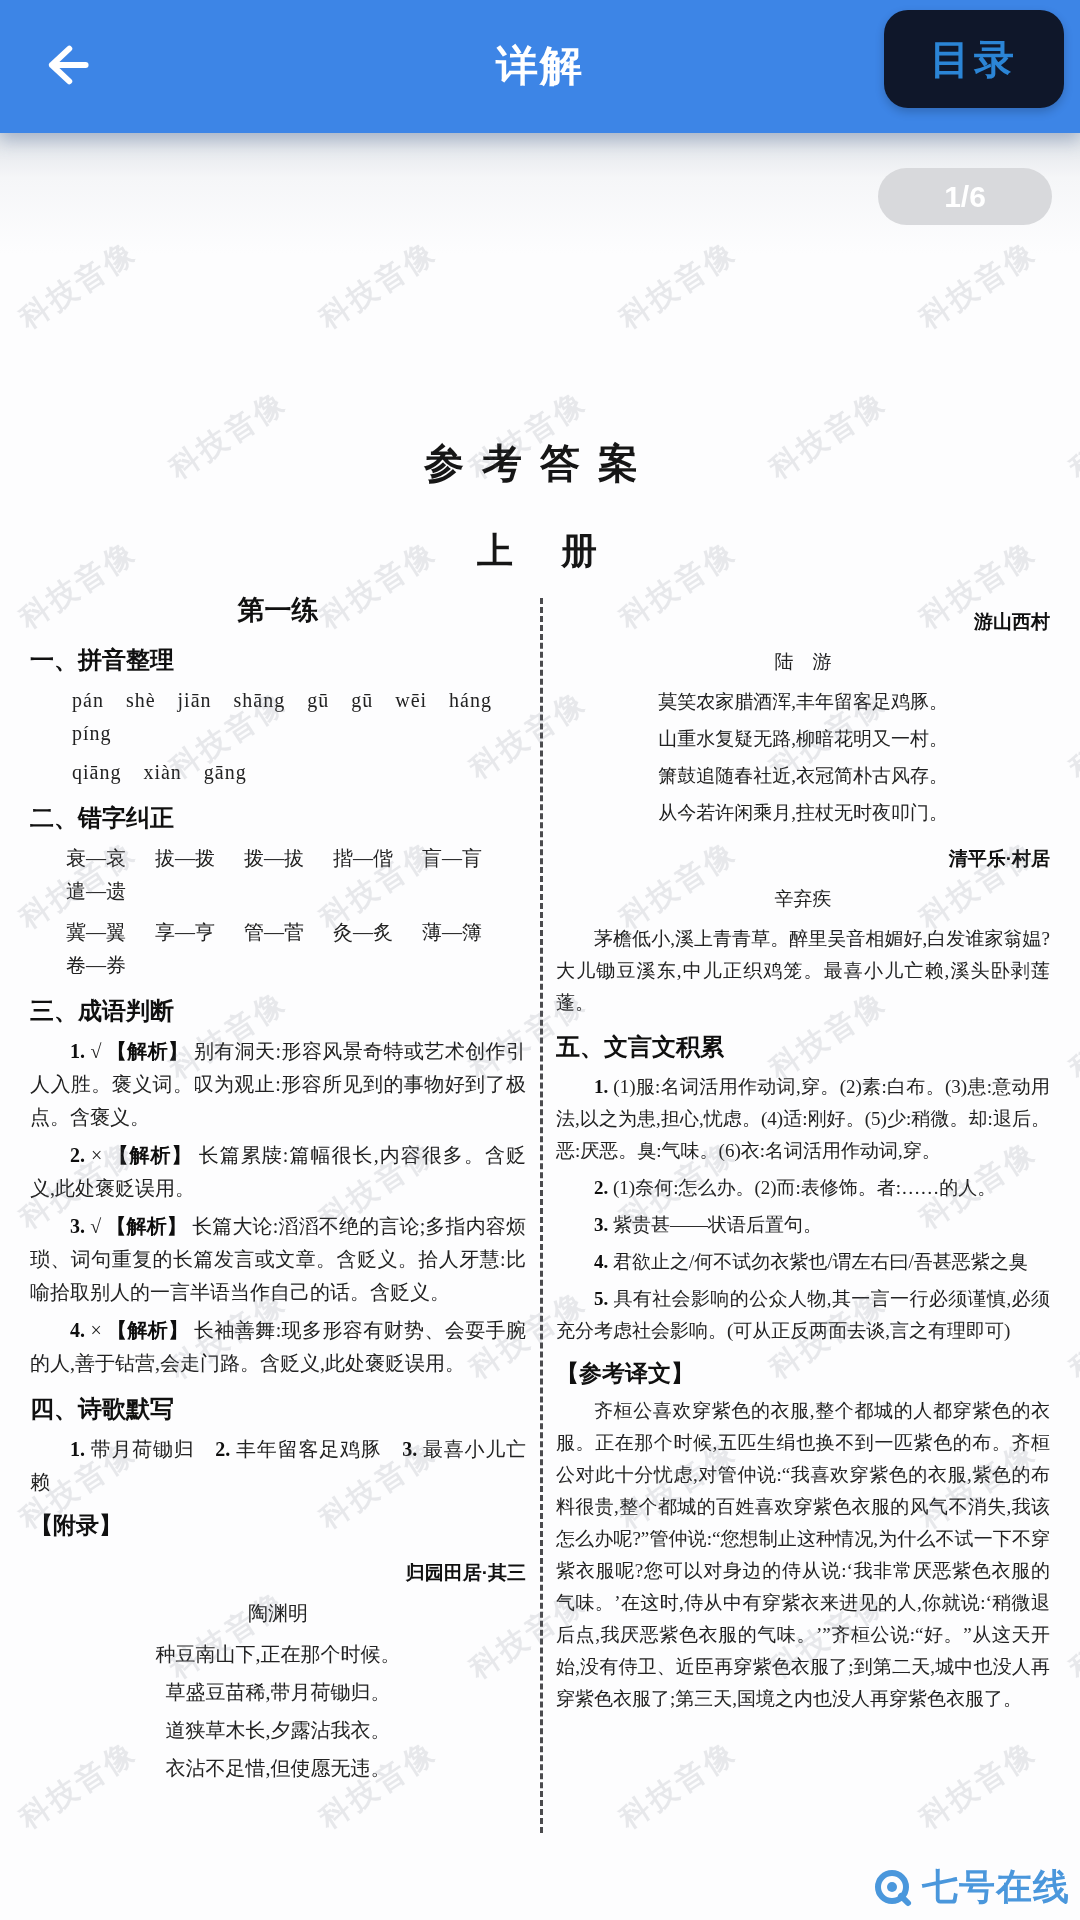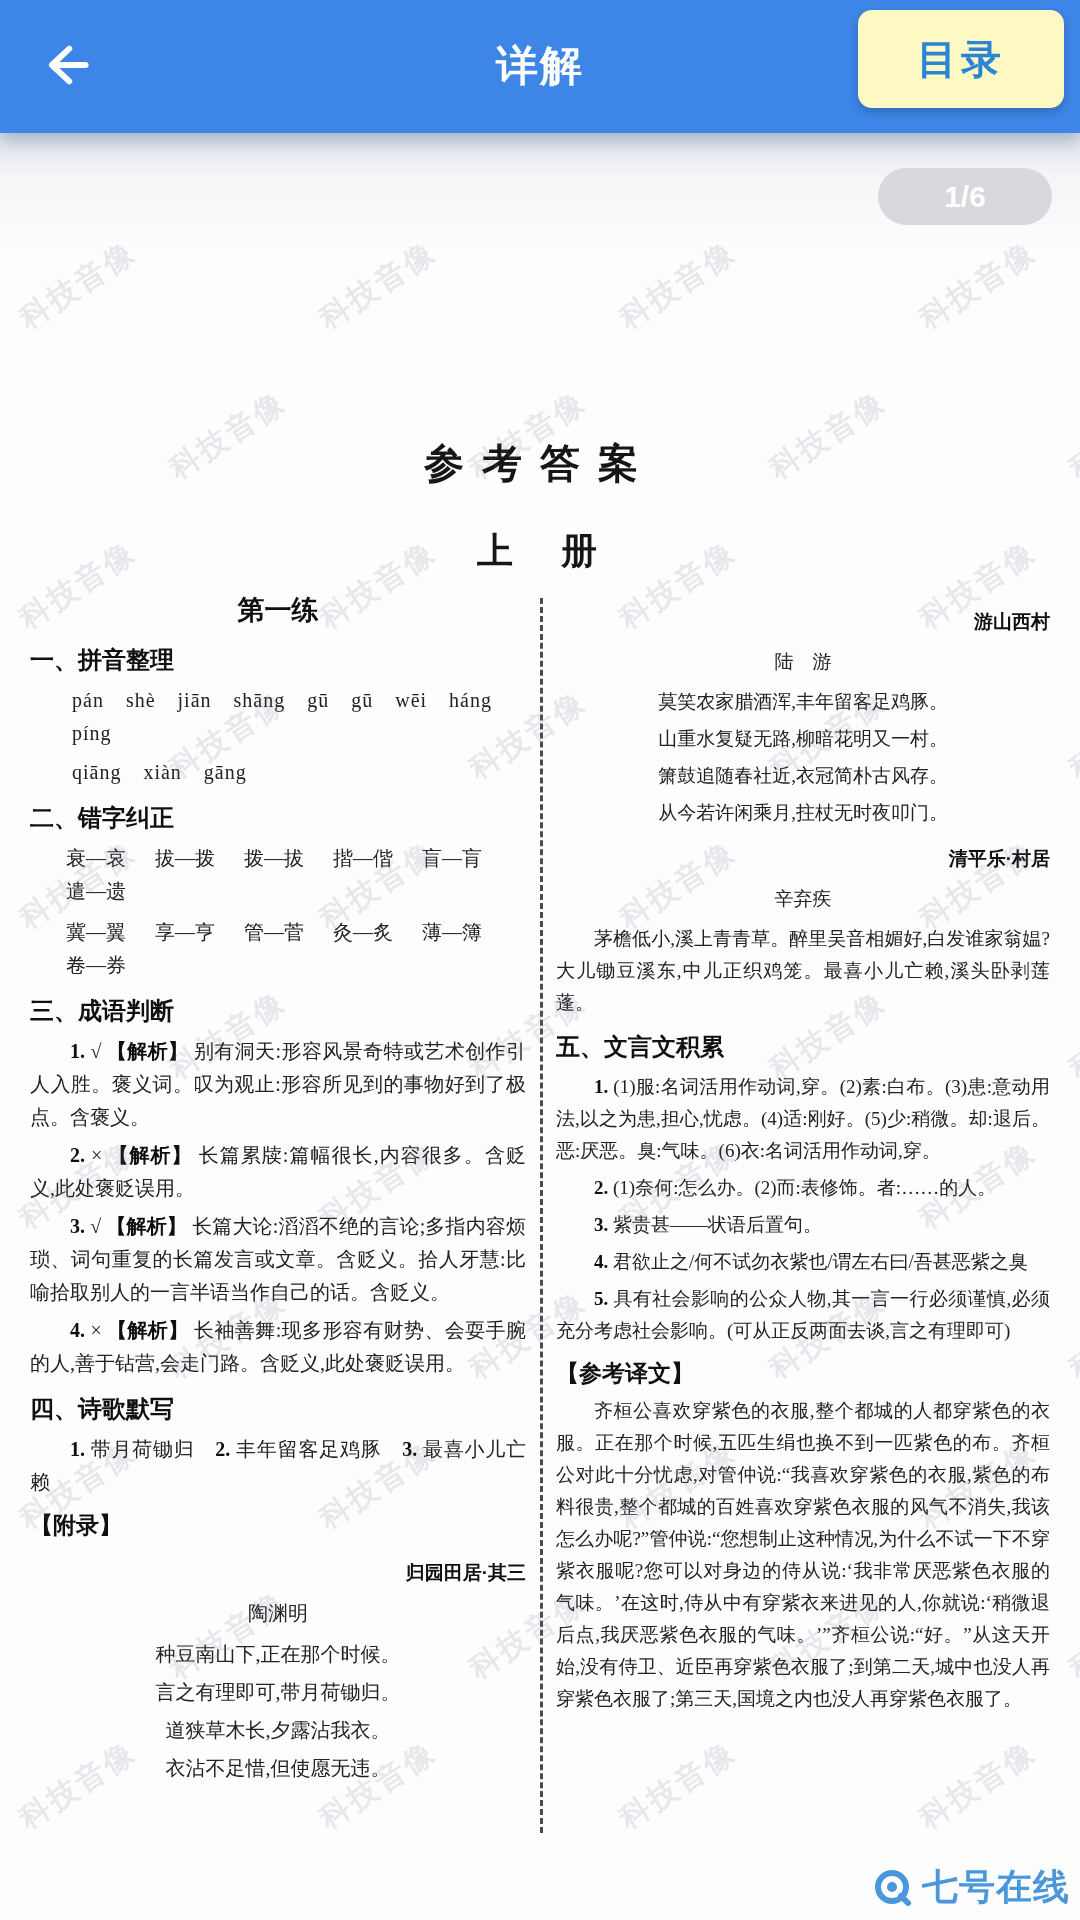--- a/index.html
+++ b/index.html
@@ -15,22 +15,22 @@
   .back-btn{
     position:absolute;left:28px;top:28px;width:78px;height:78px;
     display:flex;align-items:center;justify-content:center;cursor:pointer;
   }
   .appbar-title{
     position:absolute;left:0;right:0;top:0;height:131px;
     display:flex;align-items:center;justify-content:center;
     color:#ffffff;font-size:42px;font-weight:bold;letter-spacing:2px;
   }
   .toc-btn{
-    position:absolute;right:16px;top:10px;width:206px;height:98px;background:#fef9c3;
-    border-radius:14px;display:flex;align-items:center;justify-content:center;
+    position:absolute;right:16px;top:10px;width:180px;height:98px;background:#0f172a;
+    border-radius:24px;display:flex;align-items:center;justify-content:center;
     color:#2b85d6;font-size:40px;font-weight:bold;letter-spacing:4px;
     box-shadow:0 4px 10px rgba(0,0,0,.20);cursor:pointer;
   }
   
   .content{
     position:absolute;top:133px;left:0;width:1080px;height:1787px;
     background:linear-gradient(180deg,#dfe3e8 0px,#f5f6f8 45px,#fdfdfe 120px);
     z-index:2;
   }
   .page-pill{
@@ -117,21 +117,21 @@
       <div class="blk para"><b>1.</b><span> √ </span><b>【解析】</b><span> 别有洞天:形容风景奇特或艺术创作引人入胜。褒义词。叹为观止:形容所见到的事物好到了极点。含褒义。</span></div>
       <div class="blk para"><b>2.</b><span> × </span><b>【解析】</b><span> 长篇累牍:篇幅很长,内容很多。含贬义,此处褒贬误用。</span></div>
       <div class="blk para"><b>3.</b><span> √ </span><b>【解析】</b><span> 长篇大论:滔滔不绝的言论;多指内容烦琐、词句重复的长篇发言或文章。含贬义。拾人牙慧:比喻拾取别人的一言半语当作自己的话。含贬义。</span></div>
       <div class="blk para"><b>4.</b><span> × </span><b>【解析】</b><span> 长袖善舞:现多形容有财势、会耍手腕的人,善于钻营,会走门路。含贬义,此处褒贬误用。</span></div>
       <div class="blk section"><span>四、诗歌默写</span></div>
       <div class="blk para"><b>1.</b><span> 带月荷锄归　</span><b>2.</b><span> 丰年留客足鸡豚　</span><b>3.</b><span> 最喜小儿亡赖</span></div>
       <div class="blk label"><span>【附录】</span></div>
       <div class="blk poem-title"><span>归园田居·其三</span></div>
       <div class="blk poem-author"><span>陶渊明</span></div>
       <div class="blk poem-line"><span>种豆南山下,正在那个时候。</span></div>
-      <div class="blk poem-line"><span>言之有理即可,带月荷锄归。</span></div>
+      <div class="blk poem-line"><span>草盛豆苗稀,带月荷锄归。</span></div>
       <div class="blk poem-line"><span>道狭草木长,夕露沾我衣。</span></div>
       <div class="blk poem-line"><span>衣沾不足惜,但使愿无违。</span></div>
     </section>
   <section class="col col-right" style="top:459px;">
       <div class="blk poem-title"><span>游山西村</span></div>
       <div class="blk poem-author"><span>陆　游</span></div>
       <div class="blk poem-line"><span>莫笑农家腊酒浑,丰年留客足鸡豚。</span></div>
       <div class="blk poem-line"><span>山重水复疑无路,柳暗花明又一村。</span></div>
       <div class="blk poem-line"><span>箫鼓追随春社近,衣冠简朴古风存。</span></div>
       <div class="blk poem-line"><span>从今若许闲乘月,拄杖无时夜叩门。</span></div>

